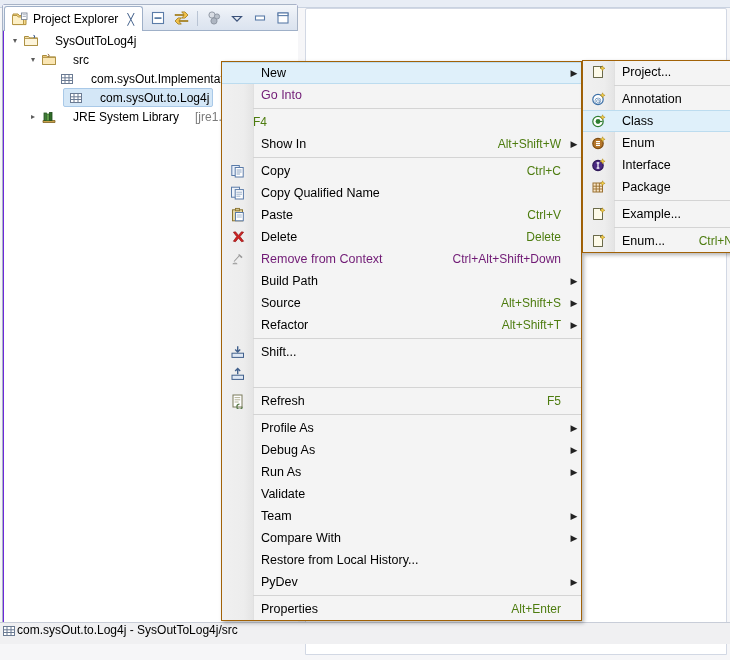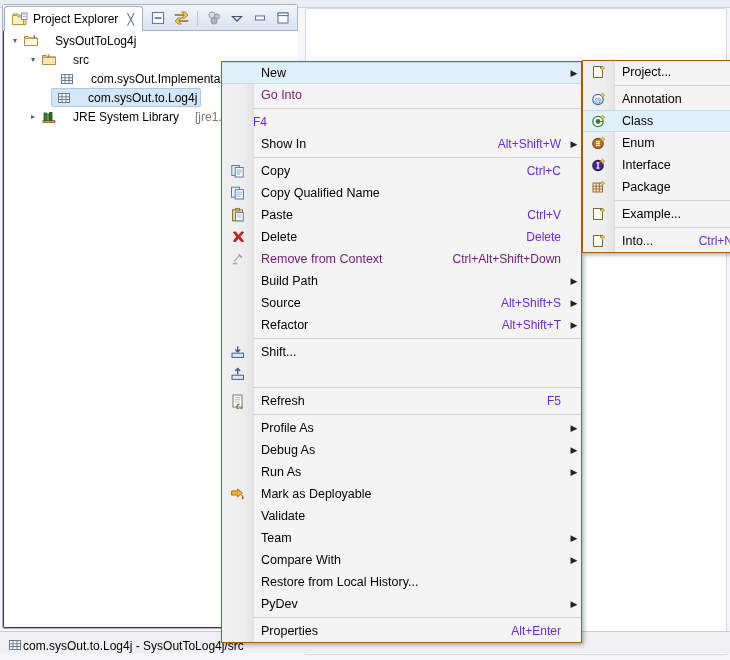--- a/index.html
+++ b/index.html
@@ -29,21 +29,21 @@
     width: 730px; height: 7px;
     background: #e8edf5;
     border-bottom: 1px solid #c9d2e0;
   }
 
   
   .view {
     position: absolute;
     left: 2px; top: 4px;
     width: 296px; height: 625px;
-    background: #4c1d95;
+    background: #6d28d9;
     border: 1px solid #a7b3c6;
     border-radius: 3px;
     box-sizing: border-box;
   }
   .view-tabbar {
     position: absolute;
     left: 0; top: 0;
     width: 100%; height: 26px;
     background: linear-gradient(to bottom, #f3f6fa 0%, #e4eaf3 55%, #dbe3ef 100%);
     border-bottom: 1px solid #9fb0c8;
@@ -111,26 +111,25 @@
     width: 14px; text-align: center;
     font-size: 8px; color: #5a5a5a;
     font-family: "DejaVu Sans", sans-serif;
   }
   .ticon { width: 17px; height: 16px; display: inline-flex; align-items: center; justify-content: center; }
   .jre-suffix { color: #7a7a7a; }
 
   
   .statusbar {
     position: absolute;
-    left: 0; bottom: 7px;
+    left: 0; bottom: 16px;
     width: 730px; height: 22px;
     background: #f0f0f2;
     border-top: 1px solid #c8cdd8;
-    display: flex; align-items: flex-end;
-    padding-left: 6px;
+    display: flex; align-items: flex-start;
     box-sizing: border-box;
   }
   .status-text { font-size: 12px; color: #000; white-space: nowrap; }
 
   
   .menu {
     position: absolute;
     background: #f4f4f4;
     border: 1px solid #a16207;
     box-shadow: 2px 2px 4px rgba(0,0,0,0.30);
@@ -158,21 +157,21 @@
   .mi.hl {
     background: #dff0fa;
     border-top: 1px solid #bcdcef;
     border-bottom: 1px solid #bcdcef;
   }
   .mi-icon {
     width: 31px; min-width: 31px;
     display: flex; align-items: center; justify-content: center;
   }
   .mi-label { flex: 1; padding-left: 8px; white-space: nowrap; }
-  .mi-accel { color: #6d28d9; padding-right: 6px; white-space: nowrap; font-size: 12px; }
+  .mi-accel { color: #4d7c0f; padding-right: 6px; white-space: nowrap; font-size: 12px; }
   .mi-arrow {
     width: 14px; min-width: 14px;
     text-align: center;
     font-size: 9px; color: #222;
     font-family: "DejaVu Sans", sans-serif;
   }
   .msep {
     height: 1px; margin: 2px 0 2px 31px;
     background: #d4d4d4;
     position: relative; z-index: 2;
@@ -336,21 +335,21 @@
           <span class="tlabel-box">
             <span class="ticon">
               <svg width="16" height="16" viewBox="0 0 16 16">
                 <rect x="2.5" y="3.5" width="11" height="9" fill="#ffffff" stroke="#6b7b93" stroke-width="1"></rect>
                 <path d="M2.5 6.8h11M2.5 9.5h11M6 3.5v9M10 3.5v9" stroke="#6b7b93" stroke-width="1"></path>
               </svg>
             </span>
             <span>com.sysOut.Implementation</span>
           </span>
         </div>
-        <div class="trow selected" style="padding-left: 36px;">
+        <div class="trow selected" style="padding-left: 48px;">
           <span class="twist"></span>
           <span class="tlabel-box">
             <span class="ticon">
               <svg width="16" height="16" viewBox="0 0 16 16">
                 <rect x="2.5" y="3.5" width="11" height="9" fill="#ffffff" stroke="#6b7b93" stroke-width="1"></rect>
                 <path d="M2.5 6.8h11M2.5 9.5h11M6 3.5v9M10 3.5v9" stroke="#6b7b93" stroke-width="1"></path>
               </svg>
             </span>
             <span>com.sysOut.to.Log4j</span>
           </span>
@@ -526,31 +525,20 @@
           <span class="mi-accel"></span>
           <span class="mi-arrow">▶</span>
         </div>
         <div class="mi">
           <span class="mi-icon"></span>
           <span class="mi-label">Run As</span>
           <span class="mi-accel"></span>
           <span class="mi-arrow">▶</span>
         </div>
         <div class="mi">
-          <span class="mi-icon">
-            <svg width="16" height="16" viewBox="0 0 16 16">
-              <path d="M1.5 5h6V3l5 4-5 4V9h-6z" fill="#f0b429" stroke="#a8761a" stroke-width="1"></path>
-              <path d="M11.5 9.5c1.8.4 2 2.4.6 3.4" fill="none" stroke="#b03030" stroke-width="1.2"></path>
-            </svg>
-          </span>
-          <span class="mi-label">Mark as Deployable</span>
-          <span class="mi-accel"></span>
-          <span class="mi-arrow"></span>
-        </div>
-        <div class="mi">
           <span class="mi-icon"></span>
           <span class="mi-label">Validate</span>
           <span class="mi-accel"></span>
           <span class="mi-arrow"></span>
         </div>
         <div class="mi">
           <span class="mi-icon"></span>
           <span class="mi-label">Team</span>
           <span class="mi-accel"></span>
           <span class="mi-arrow">▶</span>
@@ -675,21 +663,21 @@
         </div>
         <div class="msep"></div>
         <div class="mi">
           <span class="mi-icon">
             <svg width="16" height="16" viewBox="0 0 16 16">
               <rect x="2.5" y="2.5" width="9" height="11" fill="#ffffff" stroke="#6a6a4a" stroke-width="1"></rect>
               <path d="M2.5 2.5h6l3 3v8h-9z" fill="#fefbea" stroke="#6a6a4a" stroke-width="1"></path>
               <path d="M11.5 1.8l.7 1.8 1.8.7-1.8.7-.7 1.8-.7-1.8-1.8-.7 1.8-.7z" fill="#f5d24a" stroke="#b08a1c" stroke-width="0.6"></path>
             </svg>
           </span>
-          <span class="mi-label">Into...</span>
+          <span class="mi-label">Enum...</span>
           <span class="mi-accel">Ctrl+N</span>
           <span class="mi-arrow"></span>
         </div>
       </div>
   </div>
 
   <div class="watermark">
     <div class="wm-circle"></div>
     <div class="wm-jcg">JCG</div>
     <div class="wm-dots">

